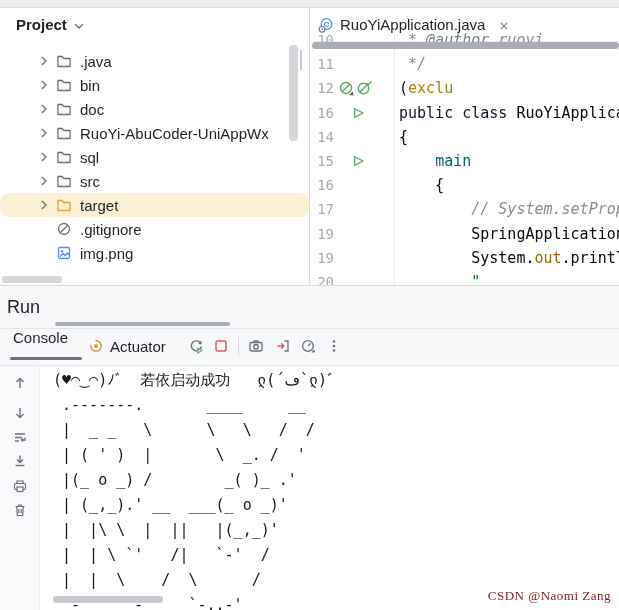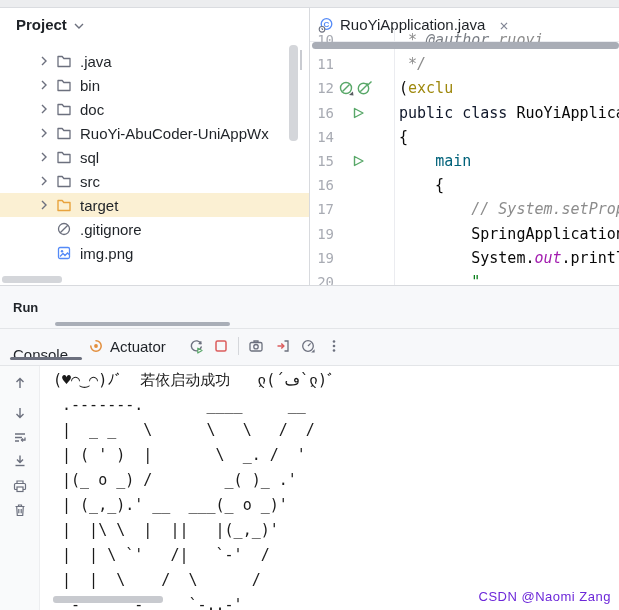--- a/index.html
+++ b/index.html
@@ -12,21 +12,21 @@
     background:#ECEDEF; border-bottom:1px solid #DADCE0; }
 
   
   .project-panel { position:absolute; left:0; top:8px; width:310px; height:277px;
     background:#fff; border-right:1px solid #D8DADE; overflow:hidden; }
   .pp-header { position:absolute; left:16px; top:8px; height:30px; display:flex;
     align-items:flex-start; gap:4px; font-size:15px; font-weight:bold; color:#1F2328; }
   .tree { position:absolute; left:0; top:41px; width:100%; }
   .tree-row { height:24px; display:flex; align-items:center; font-size:15px;
     color:#1F2328; white-space:nowrap; }
-  .tree-row.selected { background:#FBF0D3; }
+  .tree-row.selected { background:#FBF0D3;border-radius:9px; }
   .chev { width:16px; height:16px; flex:0 0 16px; display:inline-flex; }
   .chev.lvl0 { margin-left:12px; } .chev.lvl1 { margin-left:36px; }
   .ticon { width:18px; height:16px; flex:0 0 18px; margin-left:4px; display:inline-flex; }
   .tlabel { margin-left:6px; }
   .pp-vscroll { position:absolute; left:289px; top:37px; width:9px; height:96px;
     background:#D4D6DA; border-radius:4px; }
   .pp-caret { position:absolute; left:300px; top:42px; width:2px; height:20px; background:#C9CBD1; }
   .pp-hscroll { position:absolute; left:2px; top:268px; width:60px; height:7px;
     background:#D4D6DA; border-radius:3px; }
 
@@ -49,57 +49,57 @@
   .gut .gicon.single { margin-left:16px; }
   .gut .gicon.first { margin-left:4px; }
   .gut .gicon.second { margin-left:2px; }
   .codetext { border-left:1px solid #EBECF0; padding-left:4px; height:100%;
     display:flex; align-items:center; color:#080808; }
   .seg-kw { color:#0f172a; } .seg-plain { color:#080808; }
   .seg-comment { color:#8C8C8C; font-style:italic; }
   .seg-doc { color:#8C8C8C; font-style:italic; }
   .seg-doctag { color:#7A7E85; font-style:italic; text-decoration:underline; }
   .seg-ann { color:#9E880D; } .seg-method { color:#00627A; }
-  .seg-field { color:#a21caf; font-style:italic; } .seg-str { color:#067D17; }
+  .seg-field { color:#a16207; } .seg-str { color:#067D17; }
 
   
   .run-panel { position:absolute; left:0; top:285px; width:619px; height:325px;
     background:#F7F8FA; border-top:1px solid #D8DADE; }
   .run-row1 { position:absolute; left:0; top:0; width:100%; height:42px; }
-  .run-label { position:absolute; left:13px; top:0; height:42px; display:flex;
-    align-items:center; font-size:13px; font-weight:bold; color:#1F2328; }
+  .run-label { position:absolute; left:7px; top:0; height:42px; display:flex;
+    align-items:center; font-size:18px; font-weight:normal; color:#1F2328; }
   .run-tab { position:absolute; left:55px; top:0; height:42px; display:flex;
     align-items:center; gap:6px; font-size:15px; color:#1F2328; }
   .run-tab .close { width:14px; height:14px; display:inline-flex; margin-left:8px; }
   .runtab-underline { position:absolute; left:55px; top:36px; width:175px; height:4px;
     background:#A9AEB7; border-radius:2px; }
   .run-sep1 { position:absolute; left:0; top:42px; width:100%; height:1px; background:#E3E5E8; }
   .run-row2 { position:absolute; left:0; top:43px; width:100%; height:36px; }
   .console-tab { position:absolute; left:13px; top:0; height:34px; display:flex;
-    align-items:flex-end; font-size:15px; color:#1F2328; }
+    align-items:flex-start; font-size:15px; color:#1F2328; }
   .console-underline { position:absolute; left:10px; top:28px; width:72px; height:3px;
     background:#6C707E; border-radius:2px; }
   .actuator-tab { position:absolute; left:88px; top:0; height:34px; display:flex;
     align-items:center; gap:6px; font-size:15px; color:#1F2328; }
   .tb-icon { position:absolute; top:7px; width:20px; height:20px; display:flex;
     align-items:center; justify-content:center; }
   .tb-sep { position:absolute; left:238px; top:8px; width:1px; height:18px; background:#D5D7DB; }
   .run-sep2 { position:absolute; left:0; top:79px; width:100%; height:1px; background:#E3E5E8; }
 
   
   .console { position:absolute; left:0; top:80px; width:619px; height:245px; background:#fff;text-decoration:underline; }
   .console-gutter { position:absolute; left:0; top:0; width:40px; height:100%;
     background:#F9FAFB; border-right:1px solid #EDEEF0; }
   .cg-icon { position:absolute; left:12px; width:16px; height:16px; display:inline-flex; }
   .console-out { position:absolute; left:53px; top:2px; font-family:"DejaVu Sans Mono", monospace;
     font-size:15px; line-height:25px; color:#1A1A1A; white-space:pre; }
   .console-hscroll { position:absolute; left:53px; top:230px; width:110px; height:7px;
     background:#C8CACF; border-radius:3px; }
   .watermark { position:absolute; right:8px; bottom:6px; font-size:13px;
-    color:#6d28d9; letter-spacing:0.5px; z-index:9; }
+    color:#7f1d1d; letter-spacing:0.5px; z-index:9;font-family:Liberation Serif, serif; }
 
   svg { display:block; }
 </style>
 </head>
 <body>
 
 <div id="stage">
 
   <div class="topstrip"></div>
 

